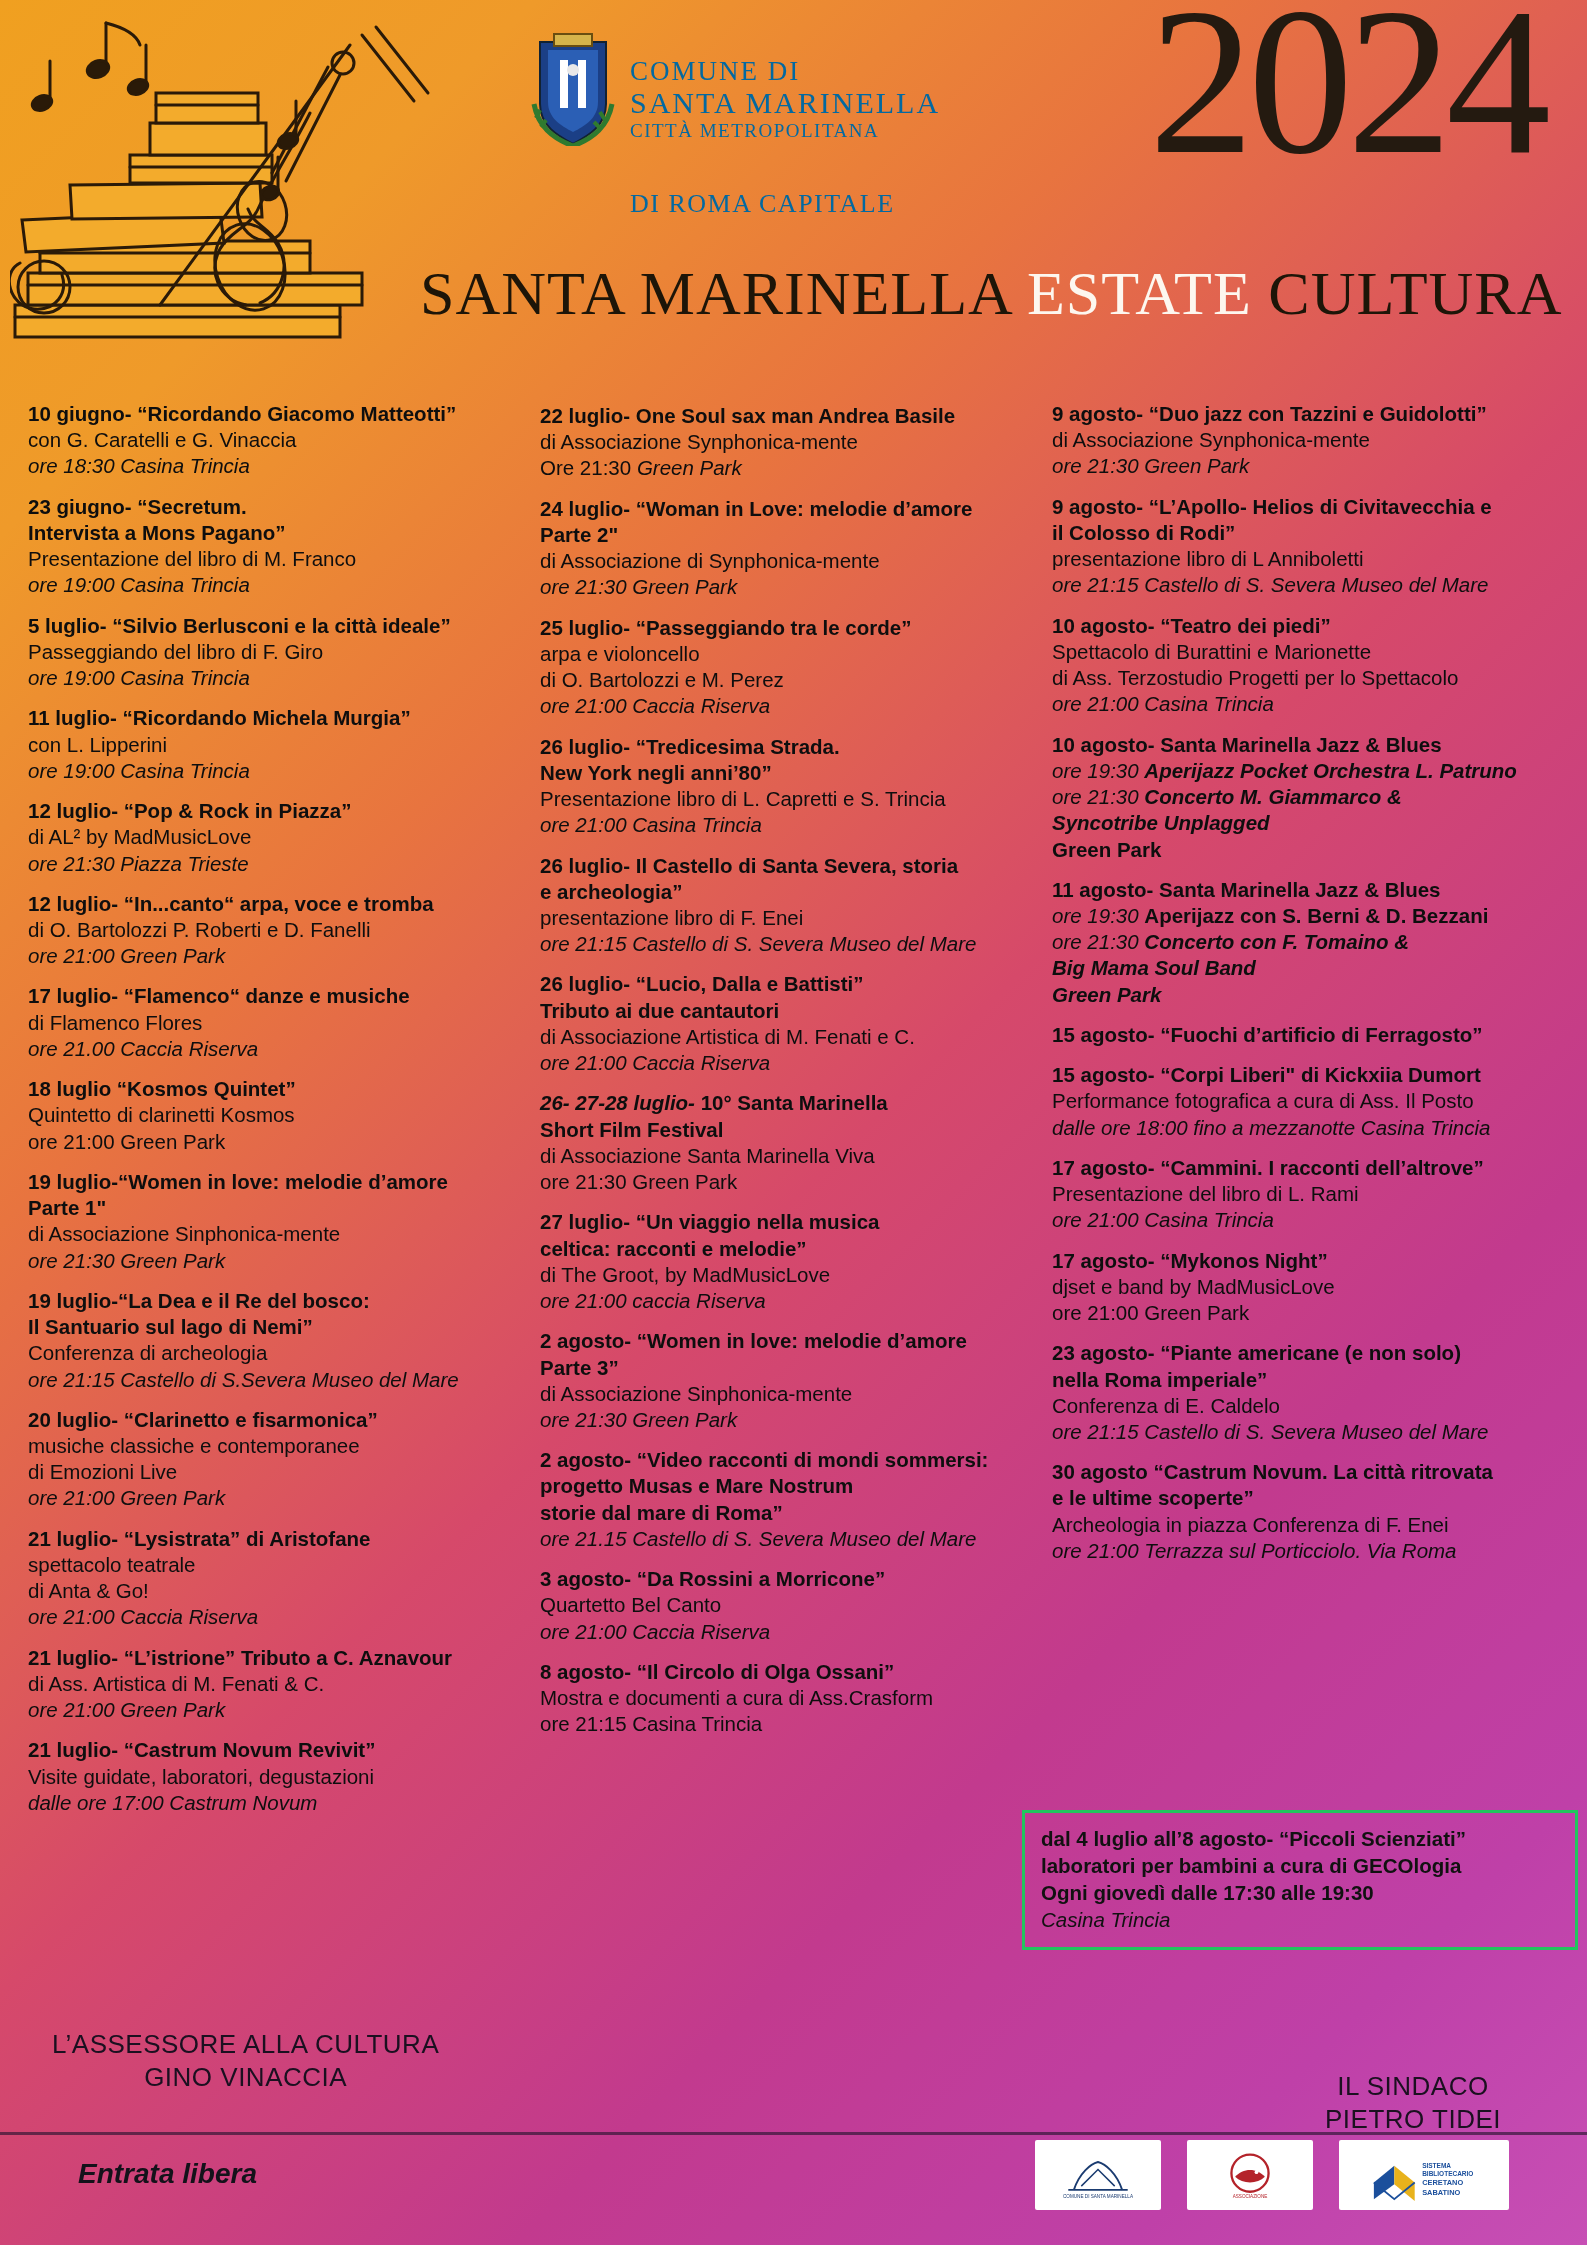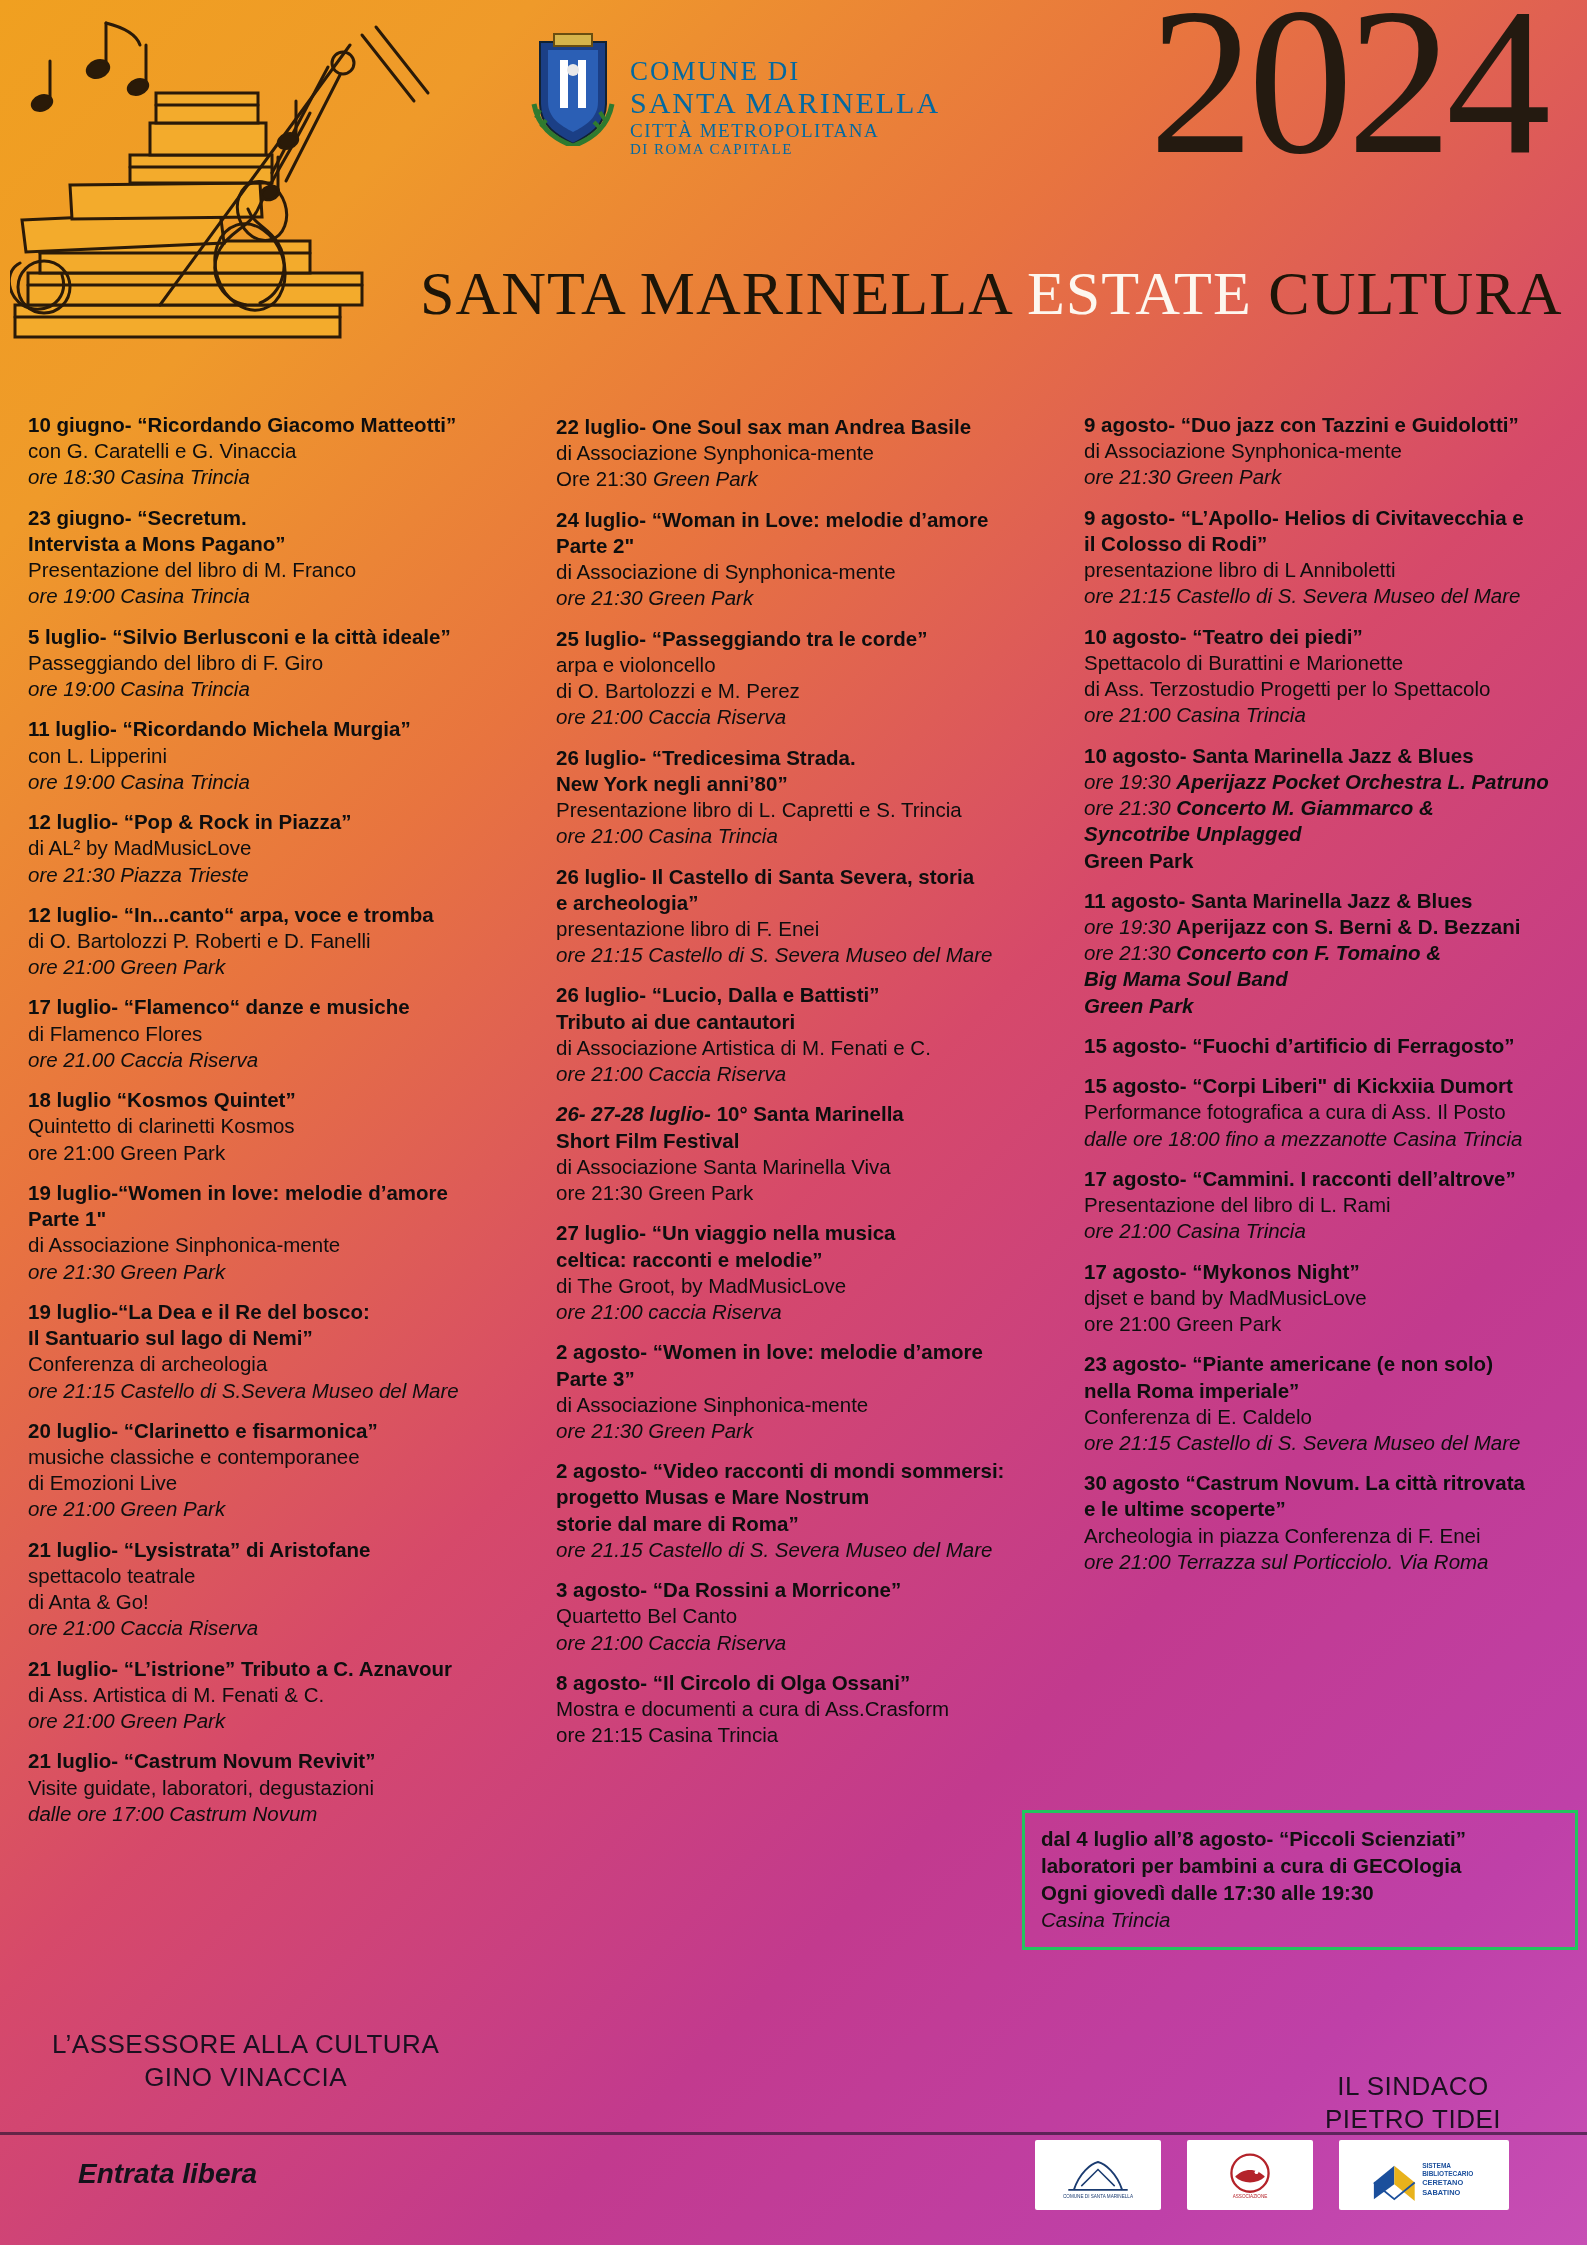--- a/index.html
+++ b/index.html
@@ -43,21 +43,21 @@
   .comune-lines {
     margin-top: 26px;
     font-family: "Liberation Serif", serif;
     color: #0369a1;
     letter-spacing: 1px;
     line-height: 1.12;
   }
   .comune-lines .l1 { font-size: 27px; letter-spacing: 2px;}
   .comune-lines .l2 { font-size: 30px; letter-spacing: 2px;}
   .comune-lines .l3 { font-size: 19px; letter-spacing: 1.5px;}
-  .comune-lines .l4 { font-size: 15px; letter-spacing: 1.5px;}
+  .comune-lines .l4 { font-size: 26px; letter-spacing: 1.5px; margin-top: 48px;}
 
   .year {
     position: absolute;
     right: 42px;
     top: -24px;
     font-family: "Liberation Serif", serif;
     font-size: 210px;
     font-weight: 400;
     letter-spacing: -6px;
     color: #241a10;
@@ -71,26 +71,26 @@
     font-family: "Liberation Serif", serif;
     font-size: 62px;
     letter-spacing: 1px;
     color: #1d1508;
   }
   .title-line .light { color: #fdf7ef; }
 
   
   .columns {
     position: absolute;
-    top: 412px;
+    top: 401px;
     left: 0;
     right: 0;
     padding: 0 28px 0 28px;
     display: flex;
-    gap: 28px;
+    gap: 12px;
   }
   .col {
     width: 500px;
     flex: 0 0 500px;
   }
   .col.mid { padding-top: 2px; }
 
   .ev {
     margin-bottom: 14px;
     font-size: 20.5px;

